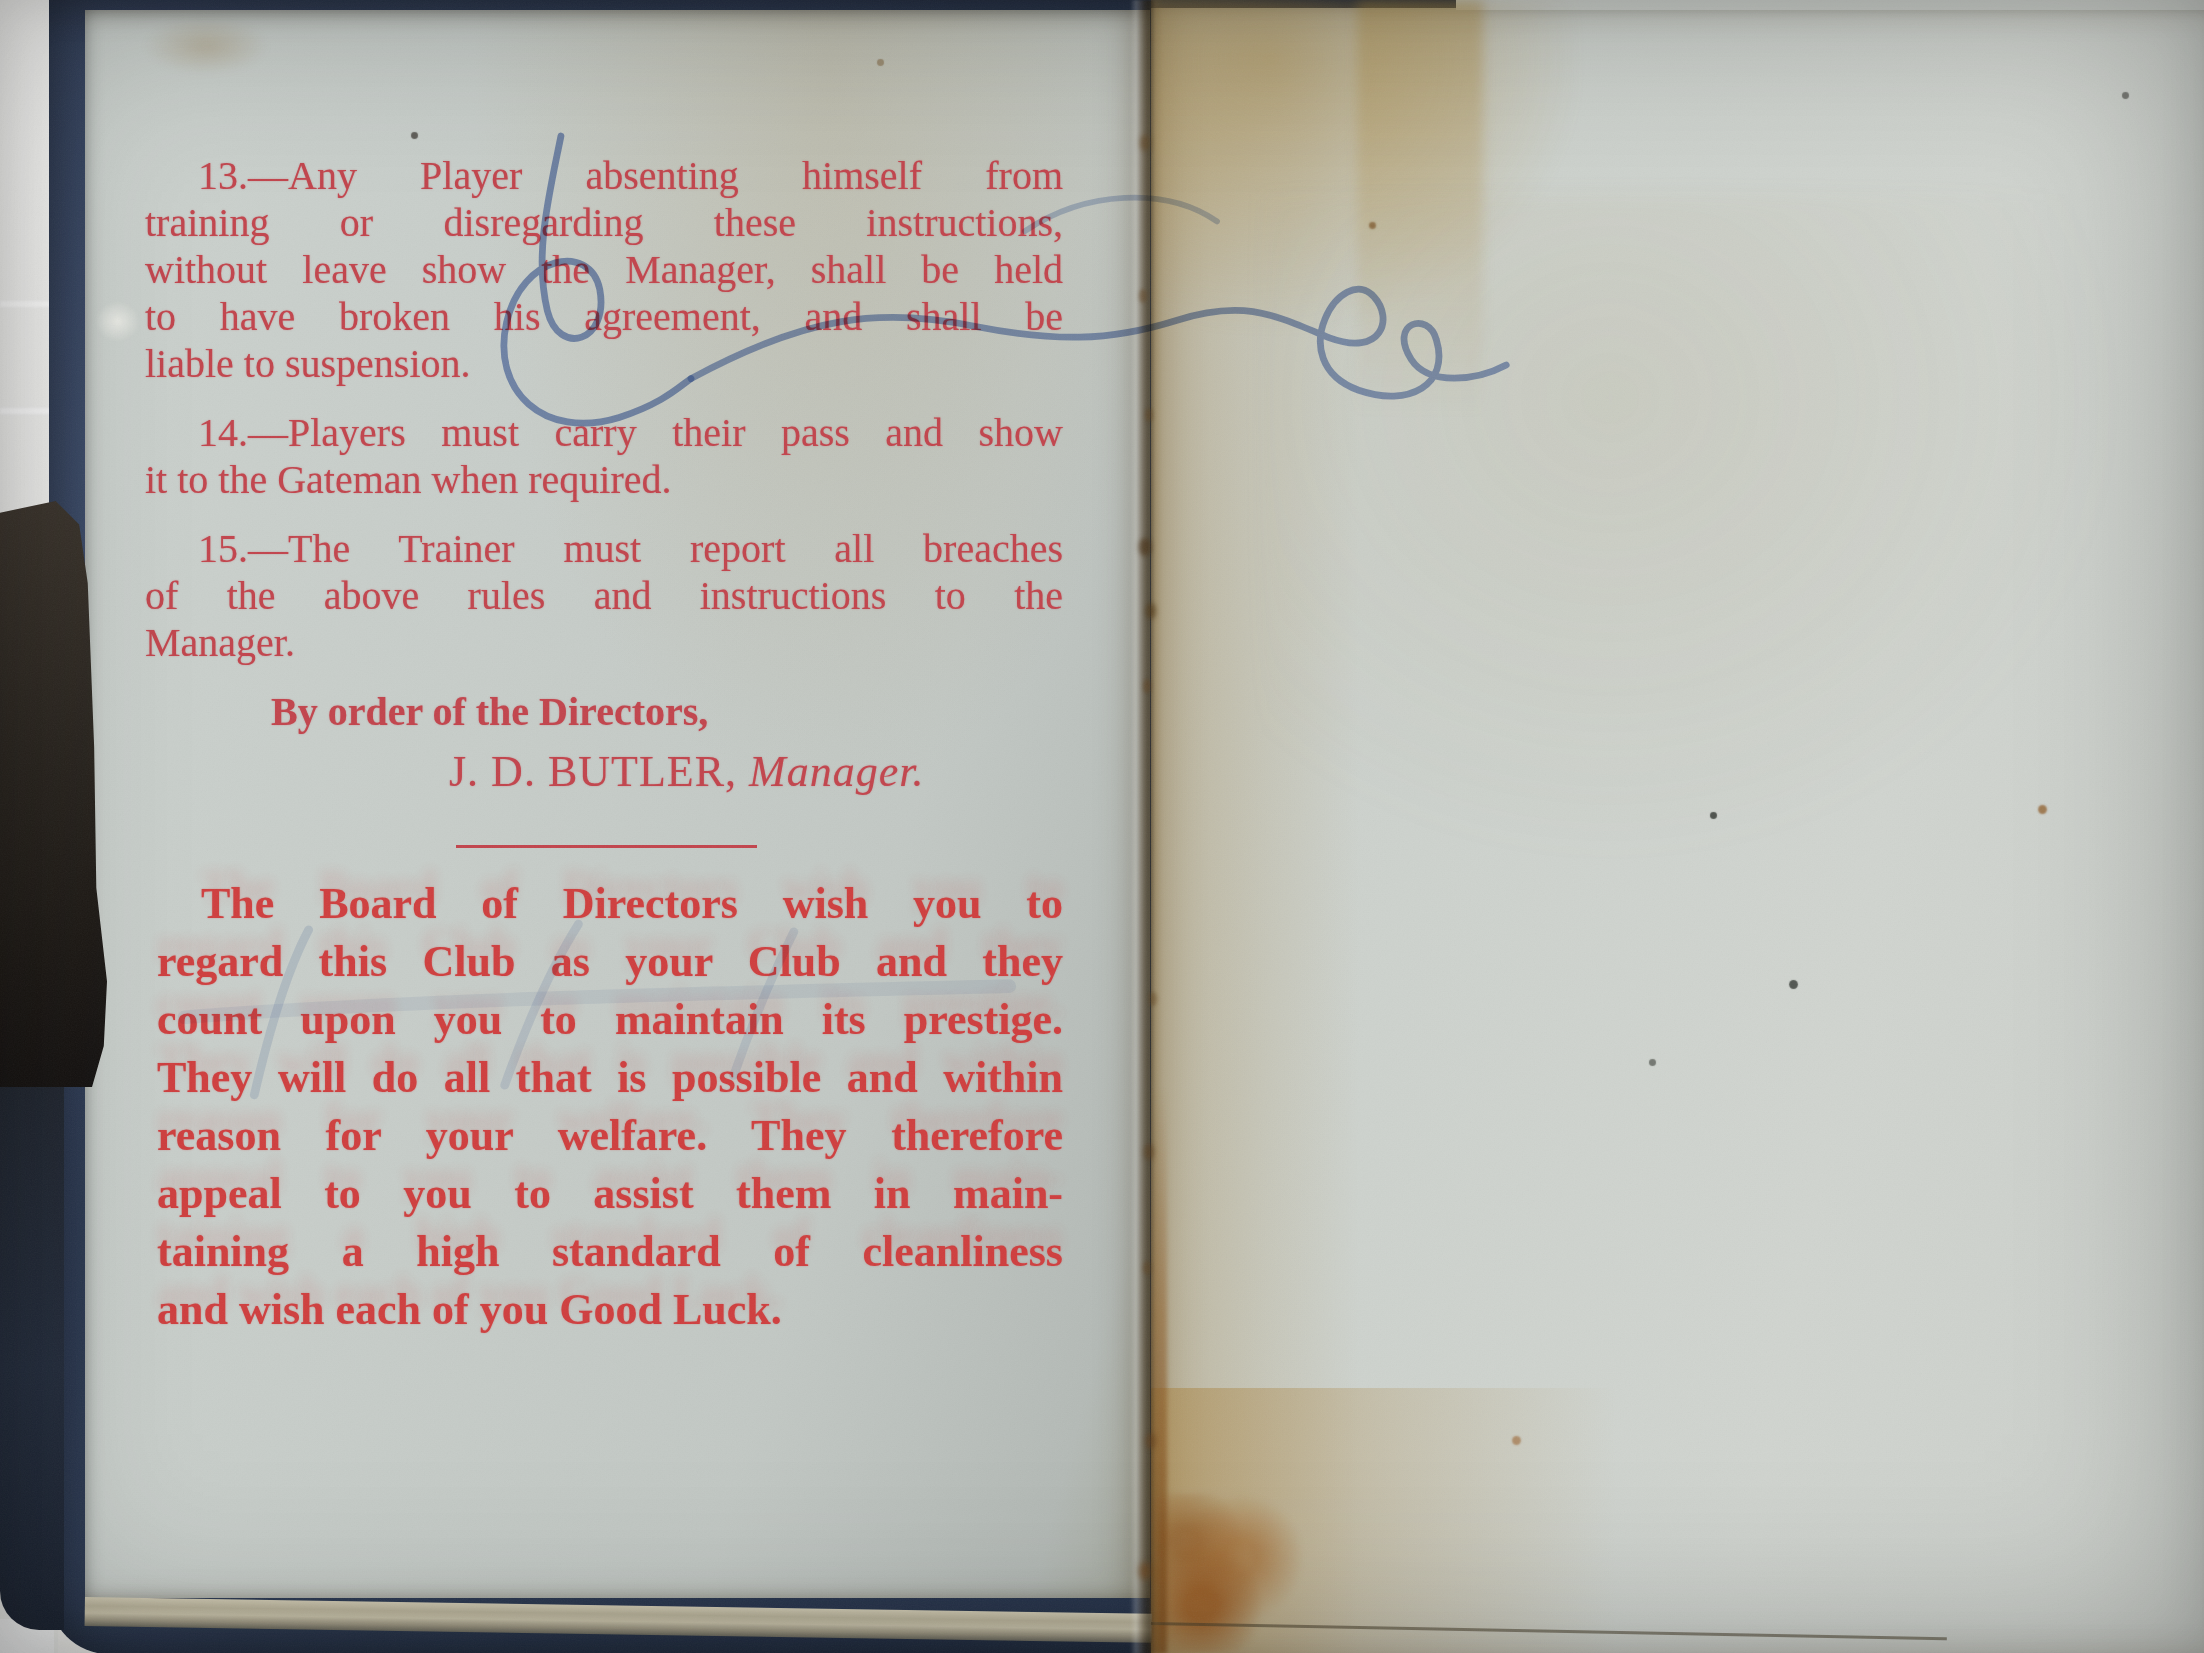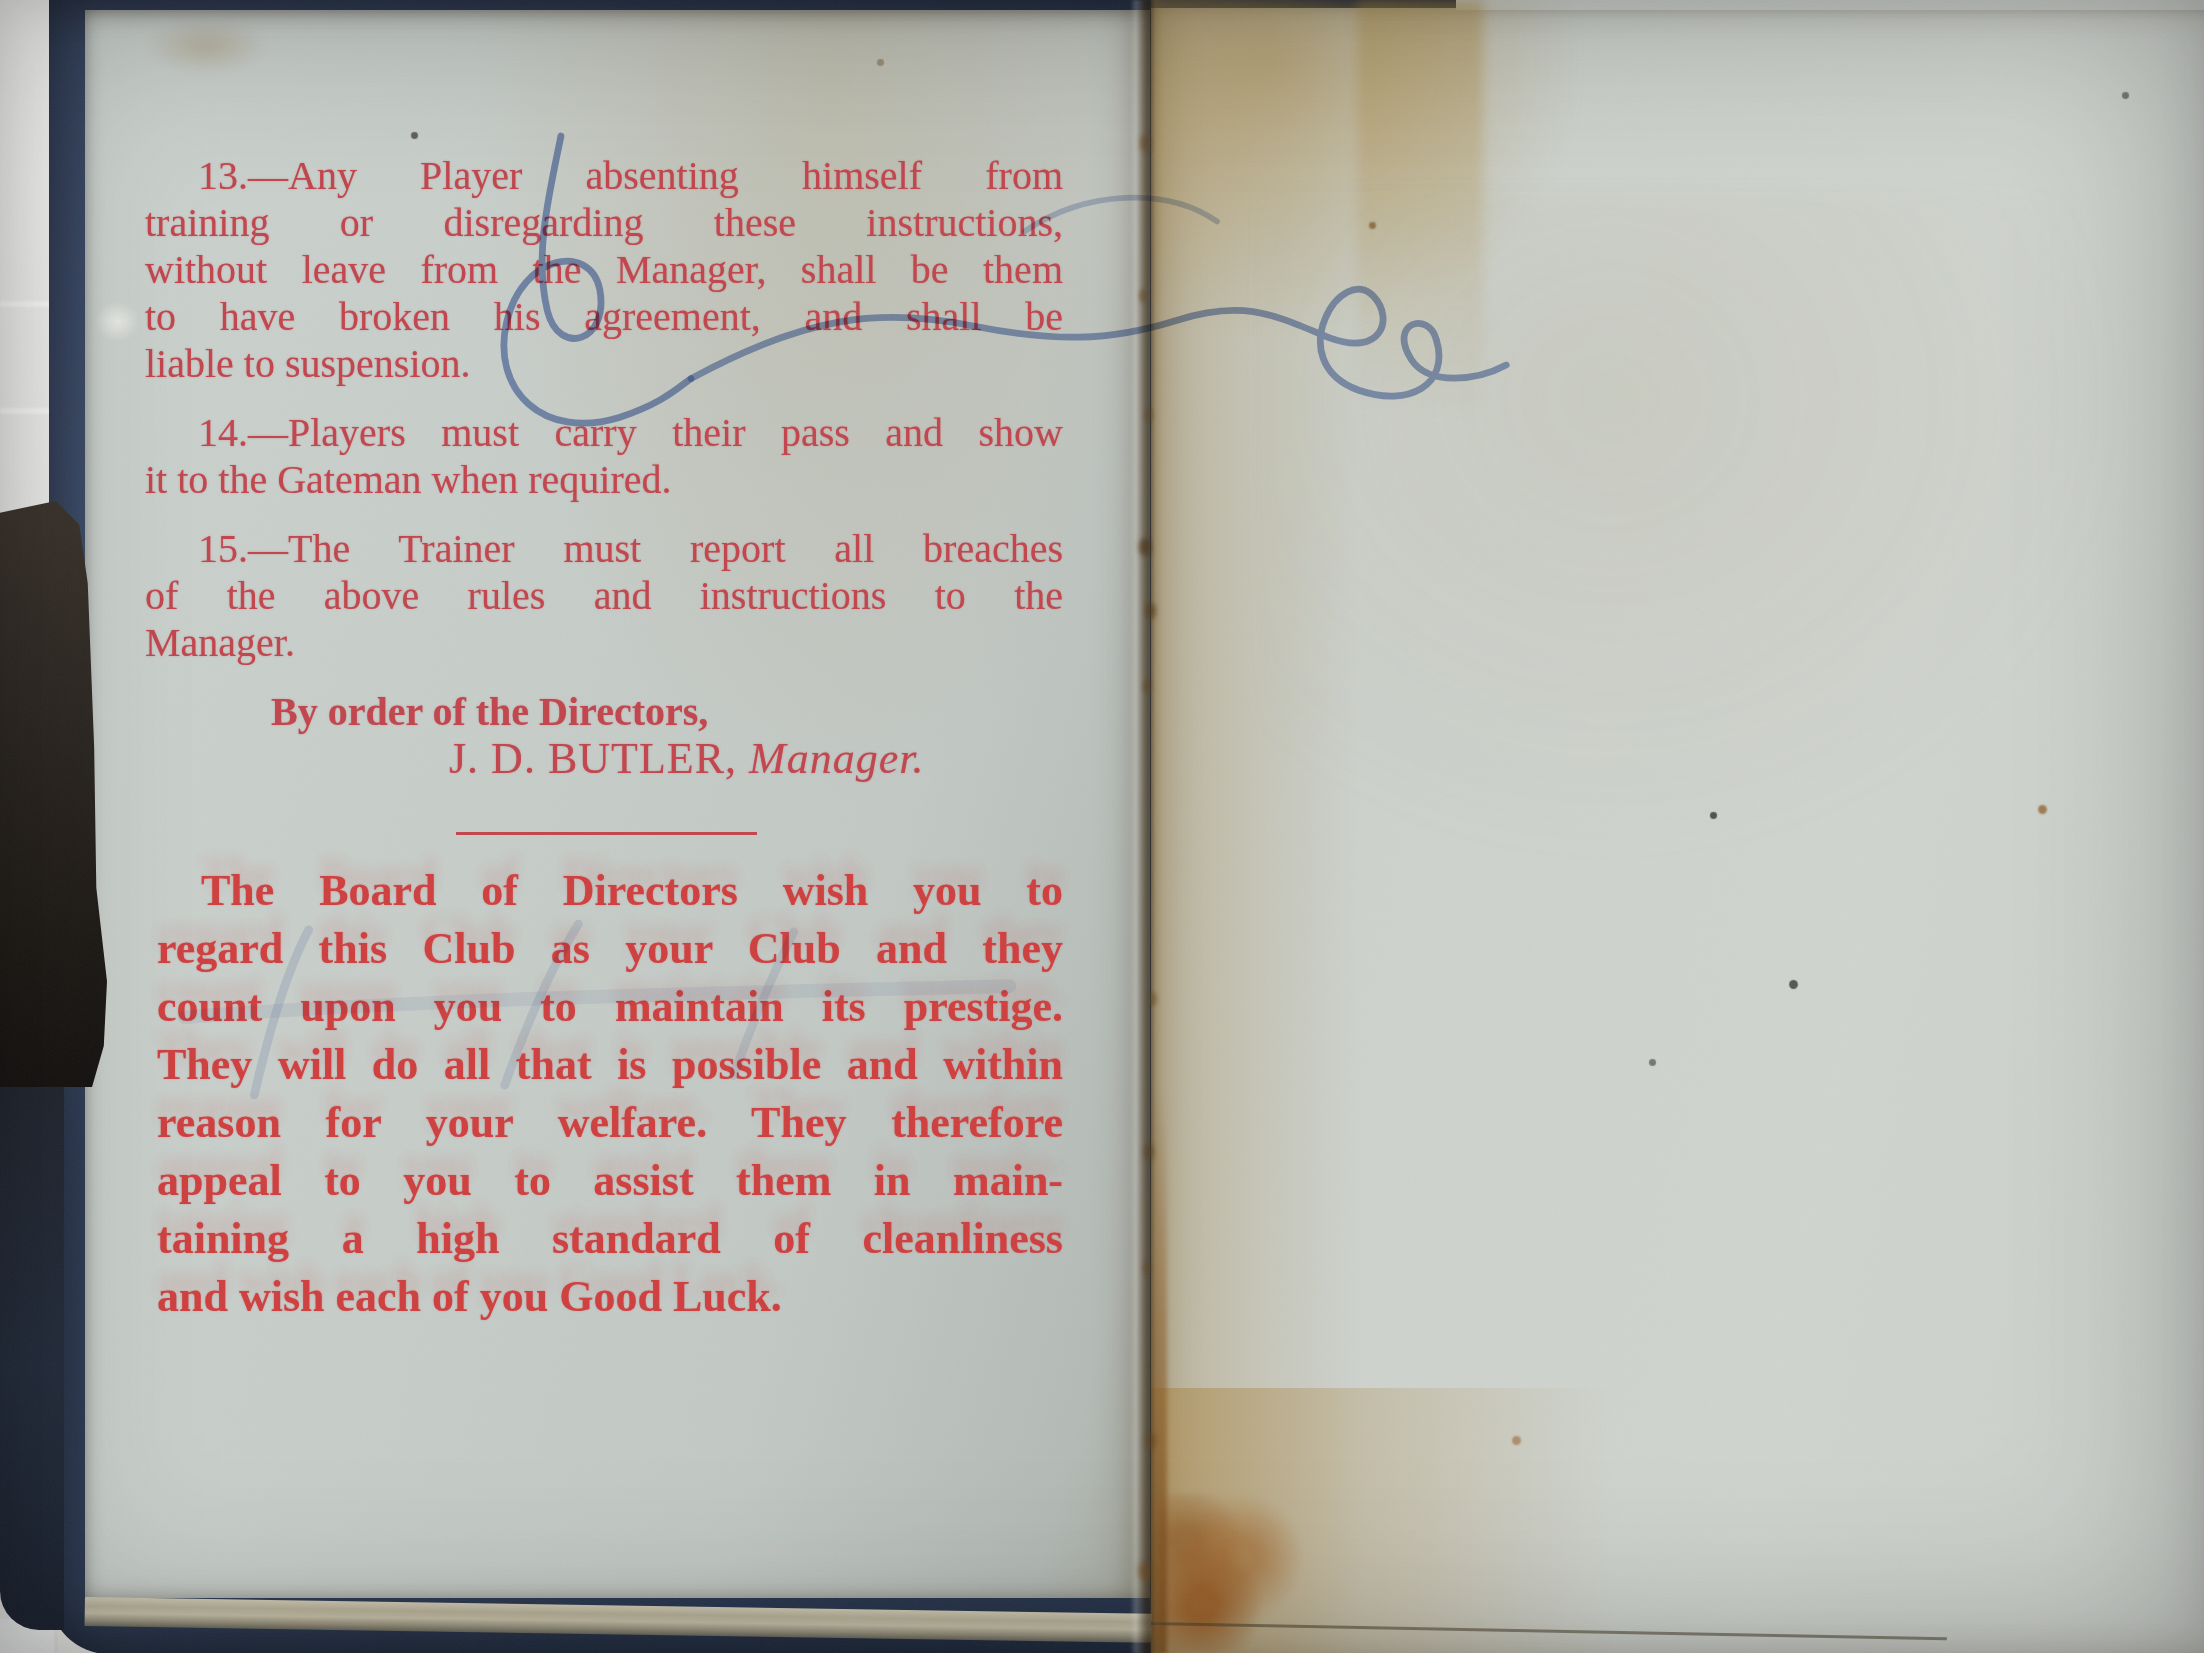--- a/index.html
+++ b/index.html
@@ -105,21 +105,21 @@
   
   .text-col{position:absolute;left:60px;top:142px;width:918px;z-index:6;
     color:var(--red-ink,#c2444c);font-size:40px;line-height:47px;
     text-shadow:0 0 1.5px rgba(190,60,70,.5);}
   .rule-para{margin:0 0 22px 0;}
   .rule-para:last-of-type{margin-bottom:0;}
   .tline{white-space:nowrap;}
   .tline.just{text-align:justify;text-align-last:justify;white-space:normal;font-family:Liberation Serif, serif;}
   .tline.indent{text-indent:53px;}
   .byorder{margin-top:18px;padding-left:126px;font-weight:bold;}
-  .signature{margin-top:0;padding-left:304px;font-size:44px;letter-spacing:1px;}
+  .signature{margin-top:13px;padding-left:304px;font-size:44px;letter-spacing:1px;}
   .signature .ital{font-style:italic;}
   .sep-rule{margin:50px 0 0 311px;width:301px;height:0;border:none;
     border-top:3.9px solid var(--red-ink,#c2444c);}
   .board-para{margin-top:27px;color:var(--bold-red-ink,#cf3e3e);
     font-size:44px;line-height:58px;font-weight:700;
     text-shadow:0 -17.5px 11.6px rgba(200,60,60,.16),0 0 1.9px rgba(205,55,55,.4);margin-left:12px;}
   .board-para .tline.indent{text-indent:44px;}
   
   .scribble-svg{position:absolute;left:0;top:0;z-index:7;mix-blend-mode:multiply;}
   
@@ -152,21 +152,21 @@
   <div class="fold-line"></div>
 
   <div class="page-left">
     <div class="pl-chip"></div>
     <div class="pl-topsmudge"></div>
 
     <div class="text-col">
       <div class="rule-para">
           <div class="tline just indent">13.—Any Player absenting himself from</div>
           <div class="tline just">training or disregarding these instructions,</div>
-          <div class="tline just">without leave from the Manager, shall be them</div>
+          <div class="tline just">without leave show the Manager, shall be held</div>
           <div class="tline just">to have broken his agreement, and shall be</div>
           <div class="tline">liable to suspension.</div>
         </div>
       <div class="rule-para">
           <div class="tline just indent">14.—Players must carry their pass and show</div>
           <div class="tline">it to the Gateman when required.</div>
         </div>
       <div class="rule-para">
           <div class="tline just indent">15.—The Trainer must report all breaches</div>
           <div class="tline just">of the above rules and instructions to the</div>

